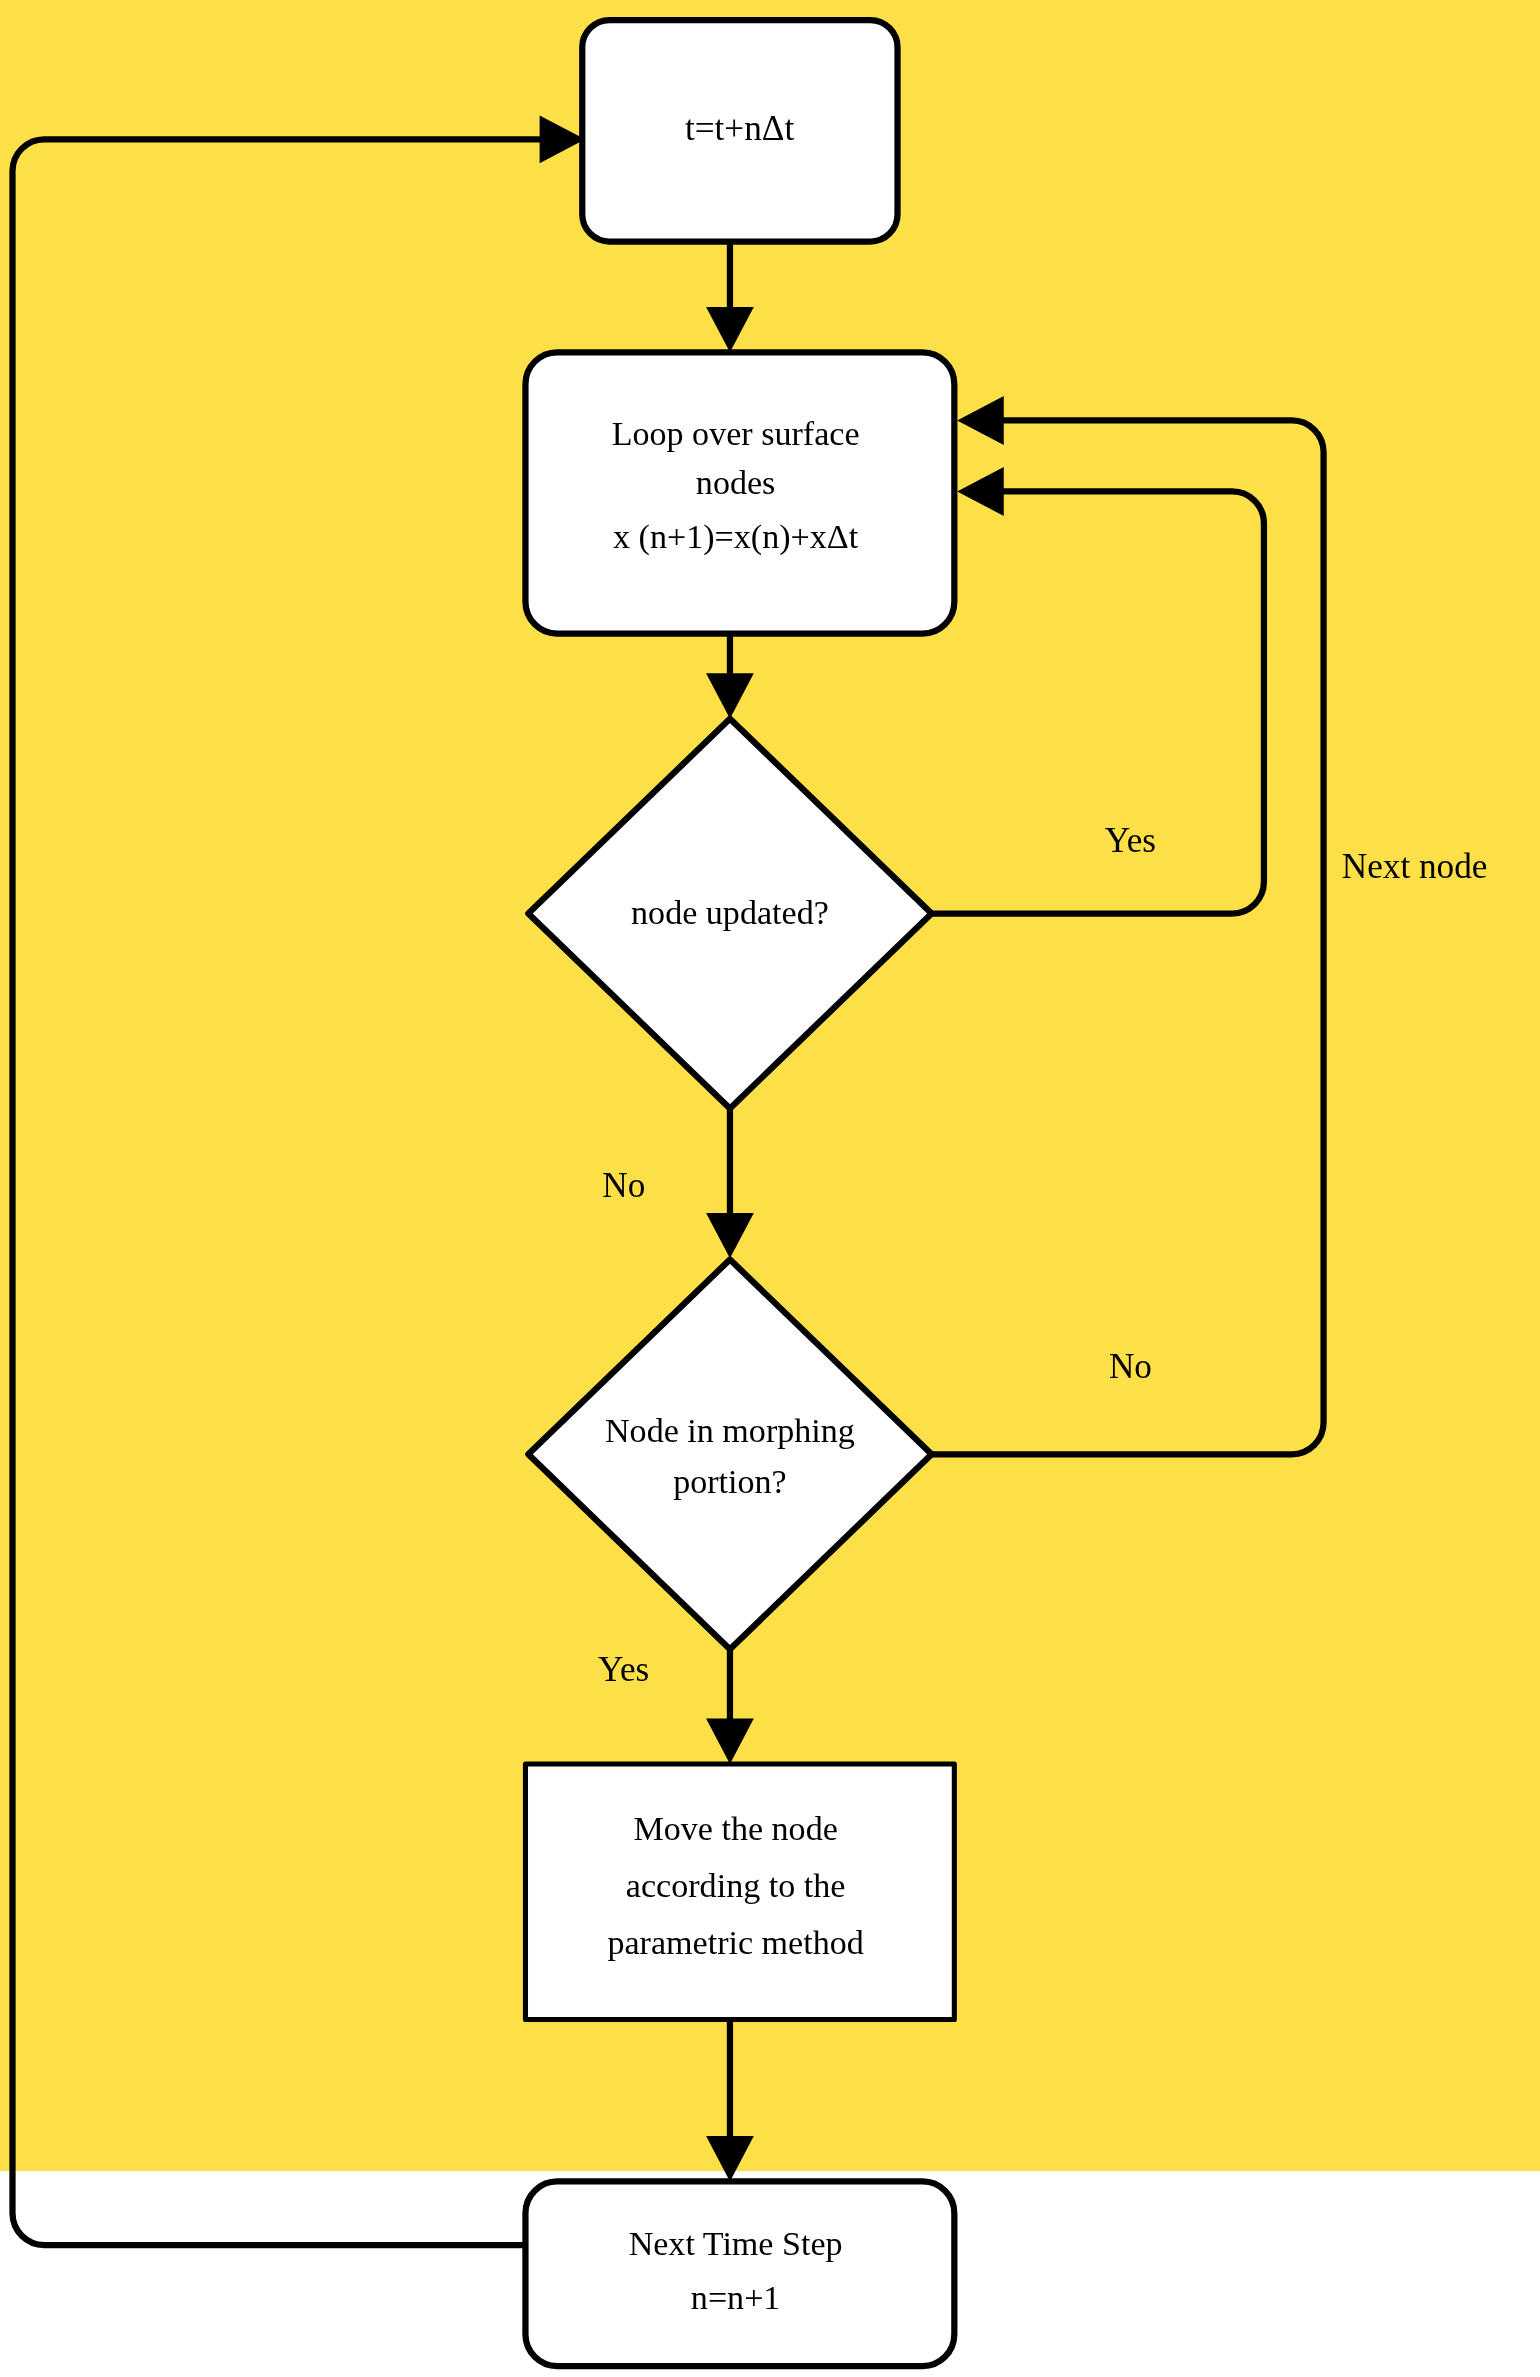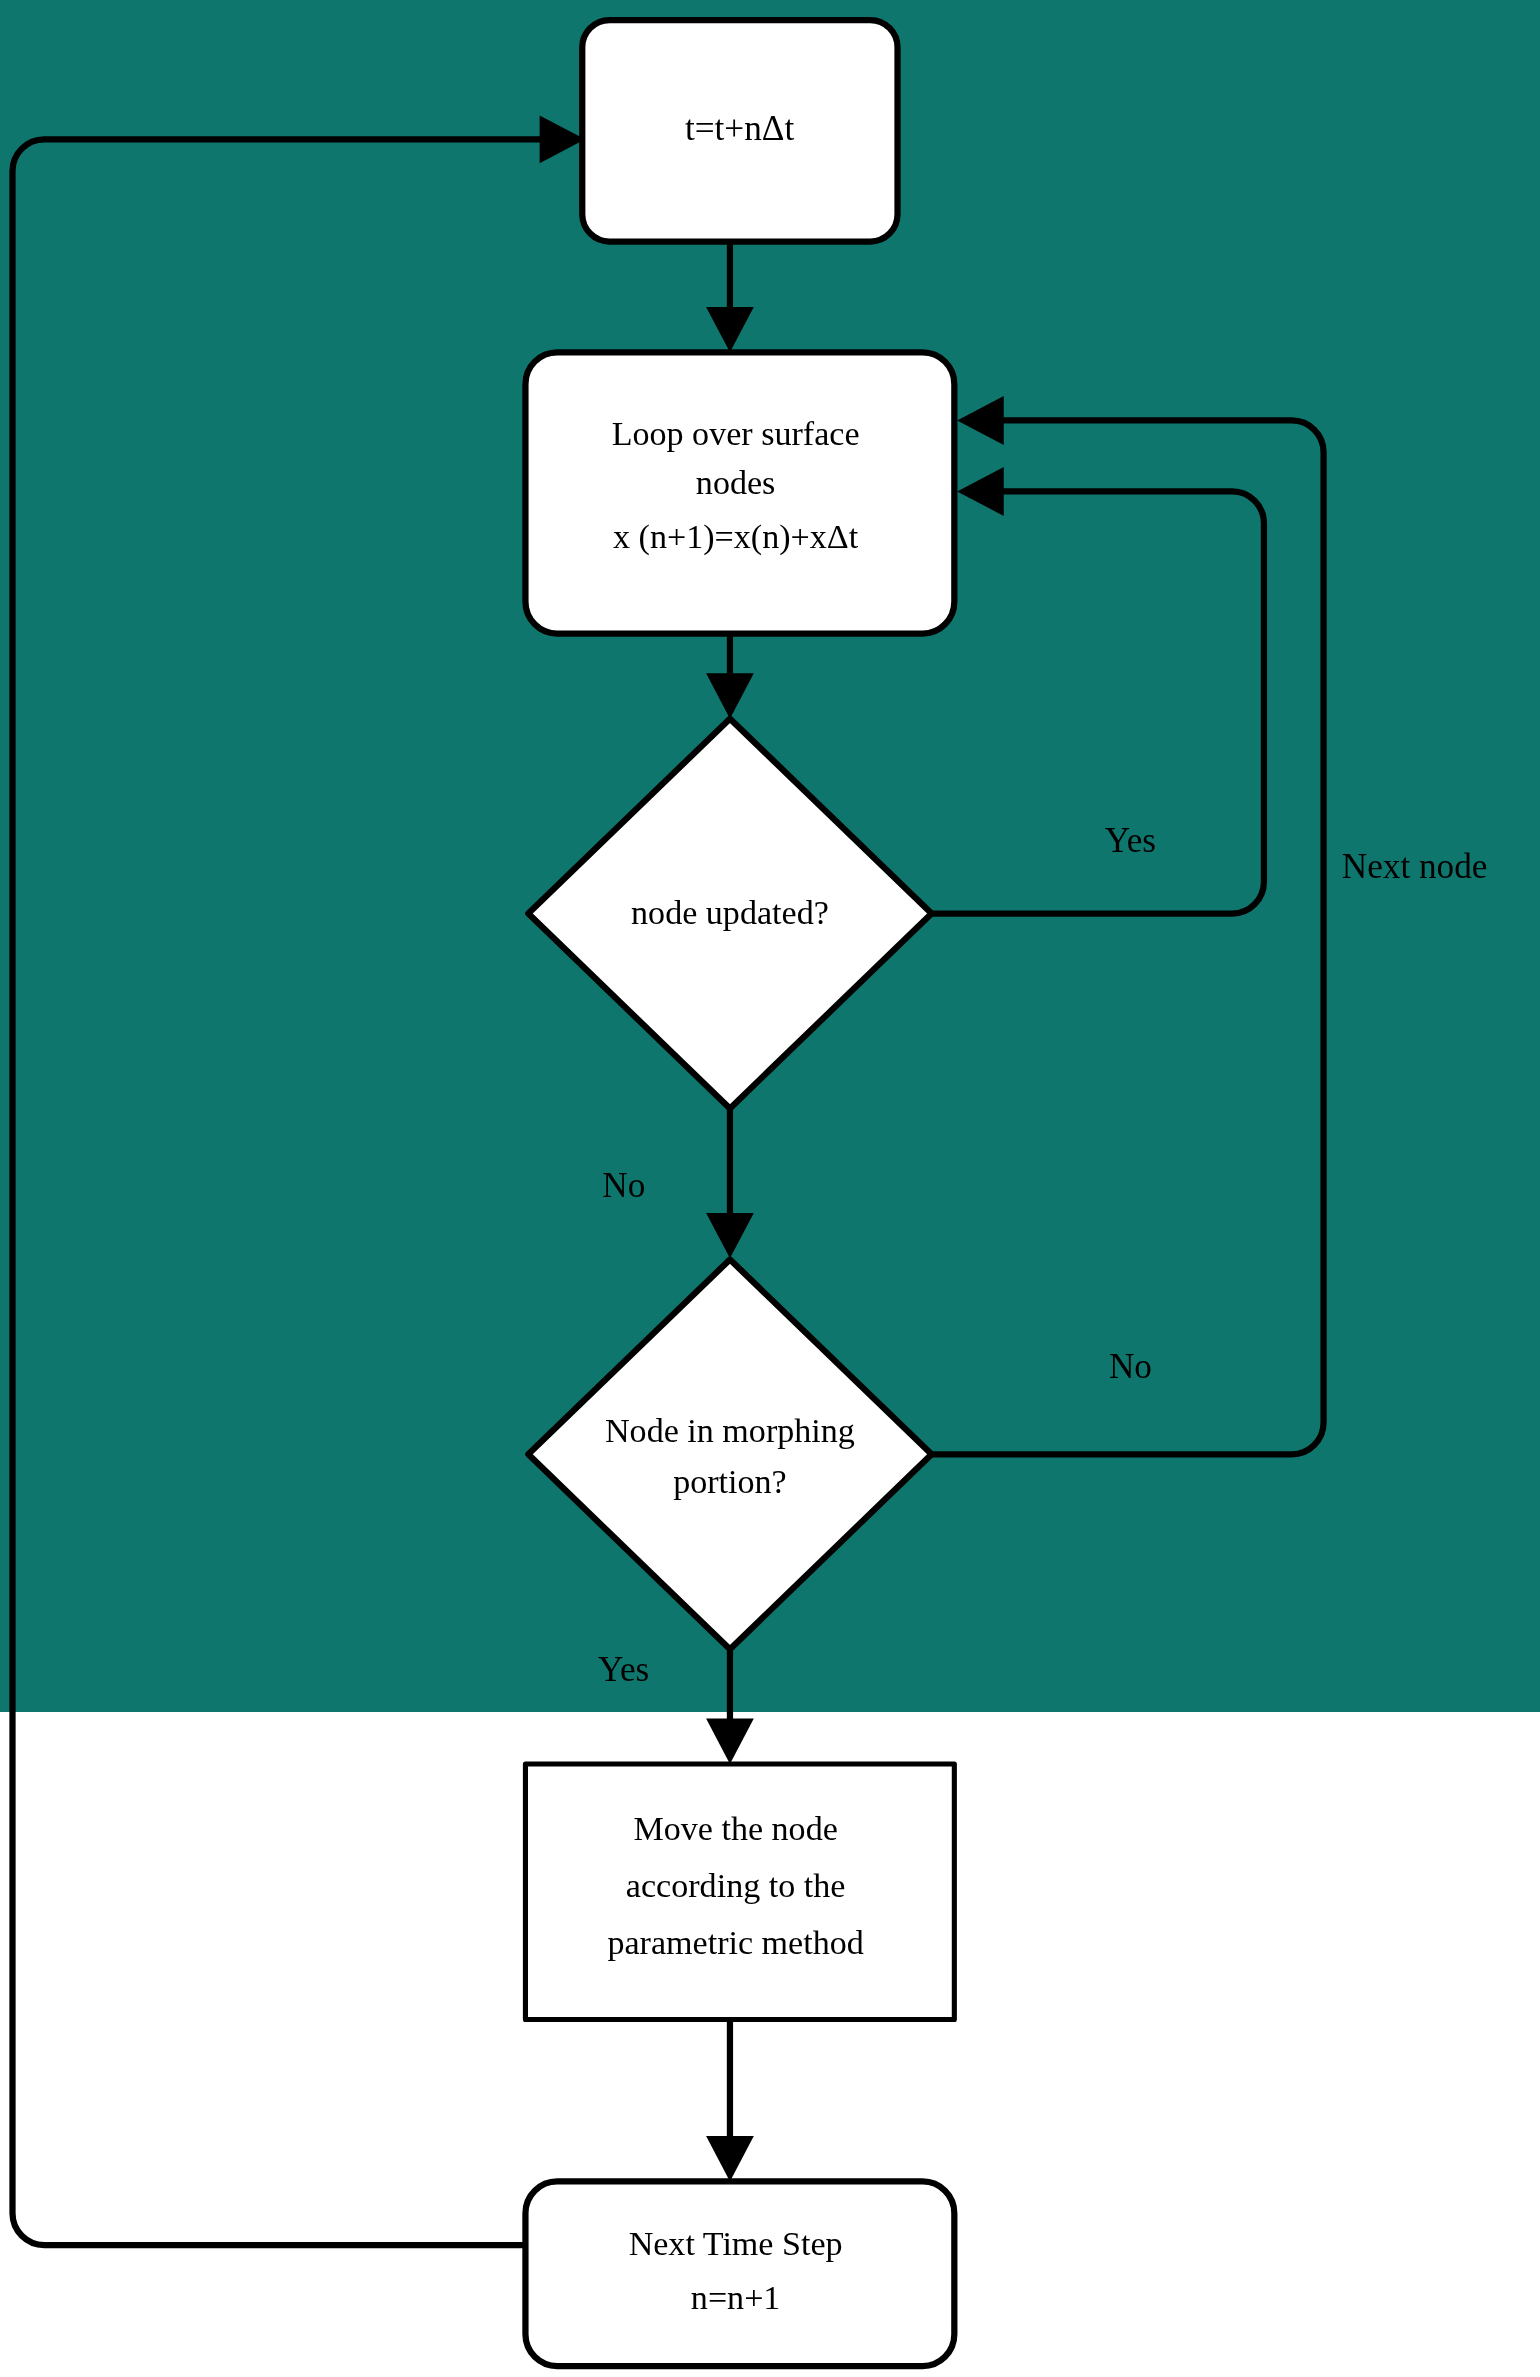--- a/index.html
+++ b/index.html
@@ -10,22 +10,22 @@
   }
   body {
     width: 1540px;
     height: 2377px;
     font-family: "Liberation Serif", "DejaVu Serif", serif;
     overflow: hidden;
   }
   #flowchart-root {
     position: relative;
     width: 1540px;
-    height: 1712px;
-    background: #0f766e;
+    height: 2171px;
+    background: #fde047;
   }
   svg#flow-svg {
     position: absolute;
     top: 0;
     left: 0;
     width: 1540px;
     height: 2377px;
     display: block;
   }
   .node-shape {

